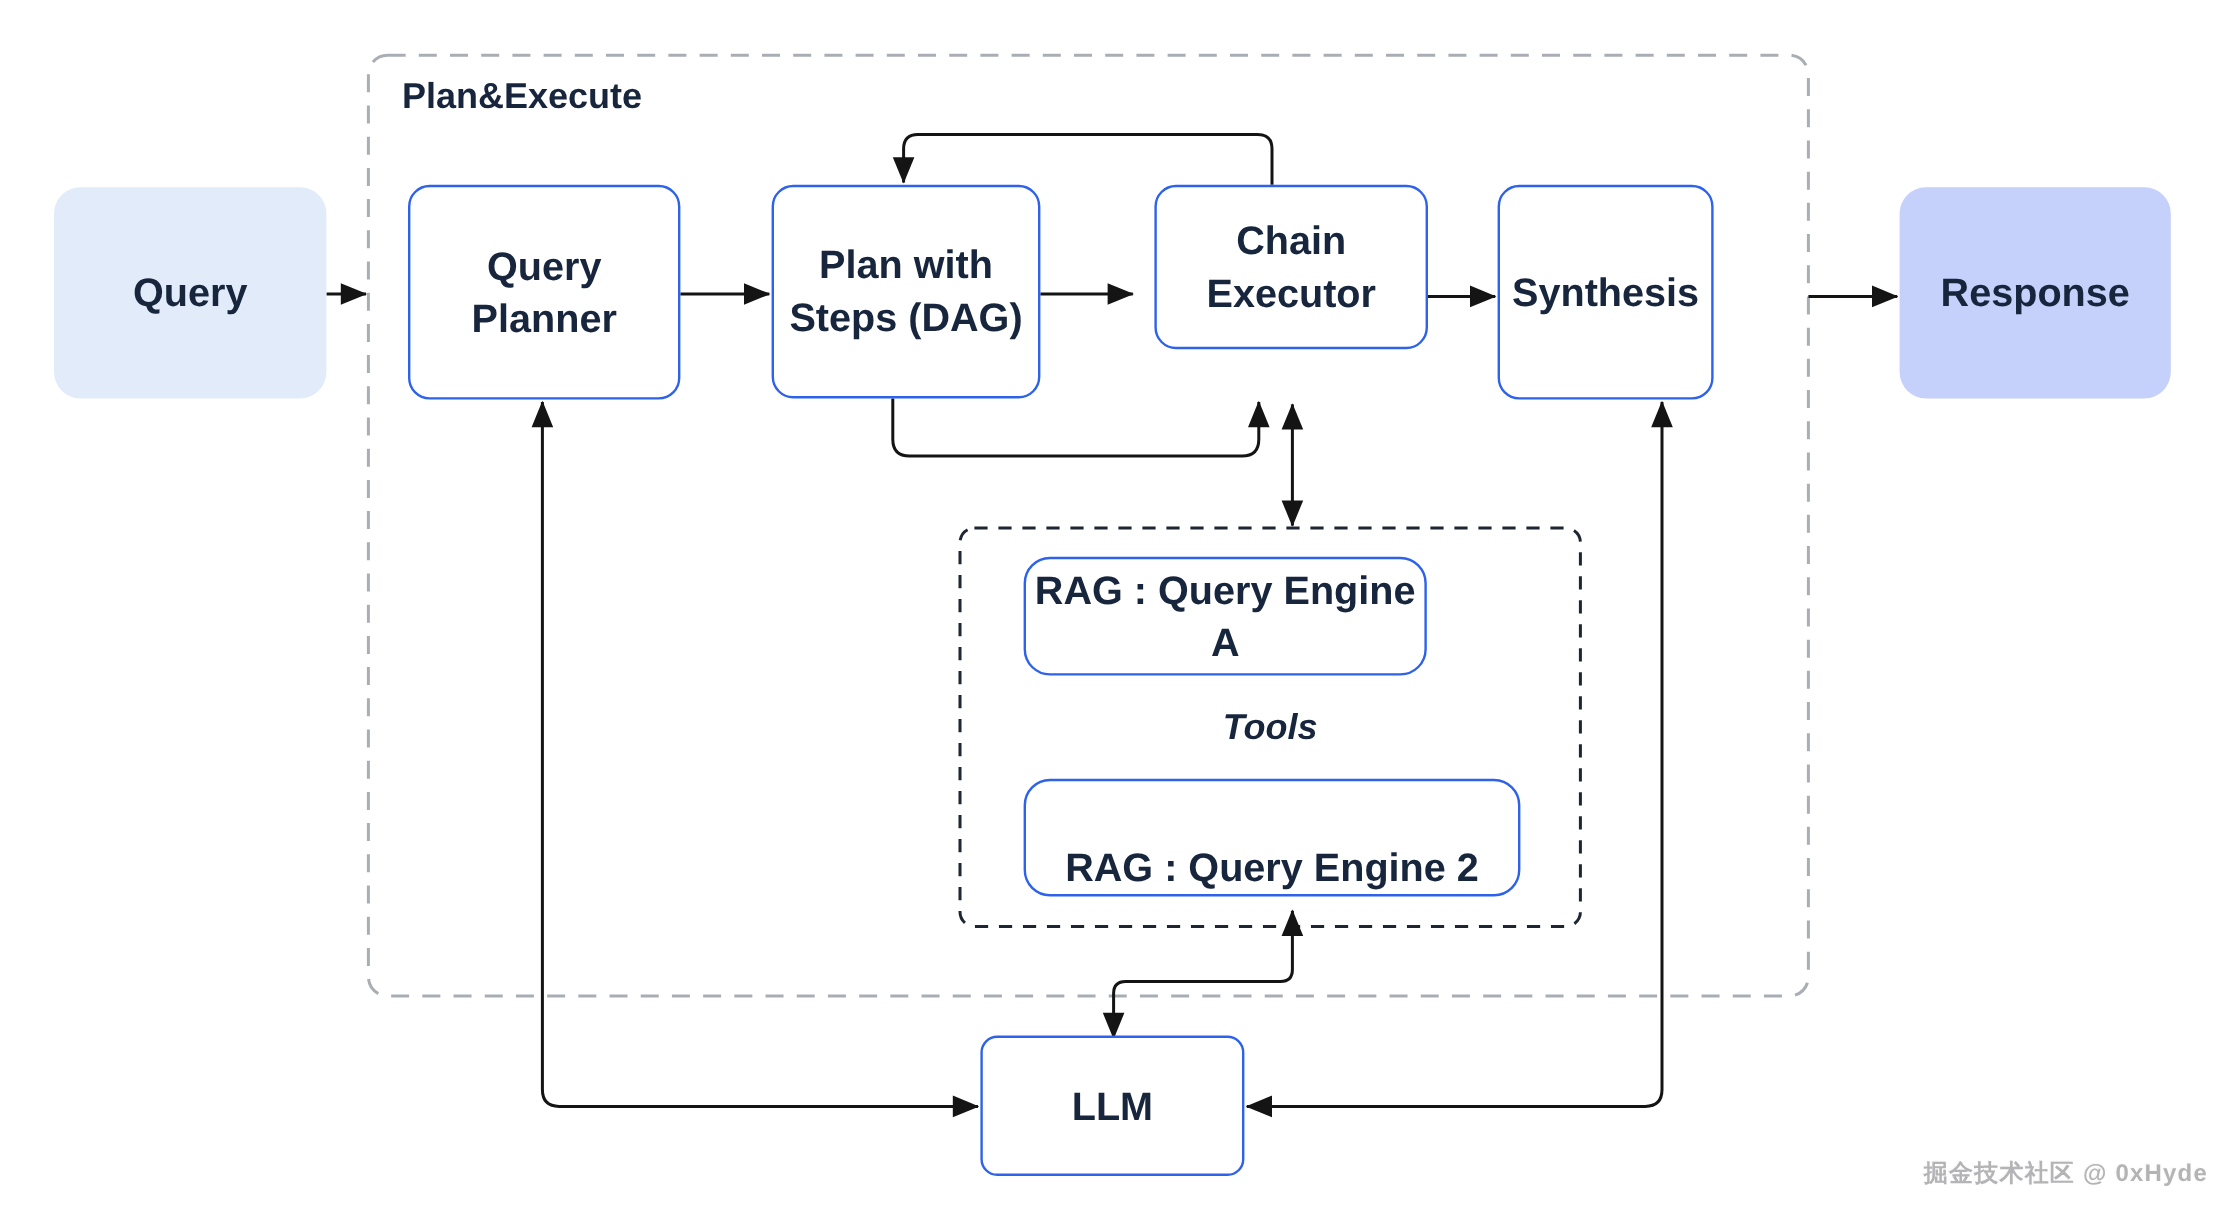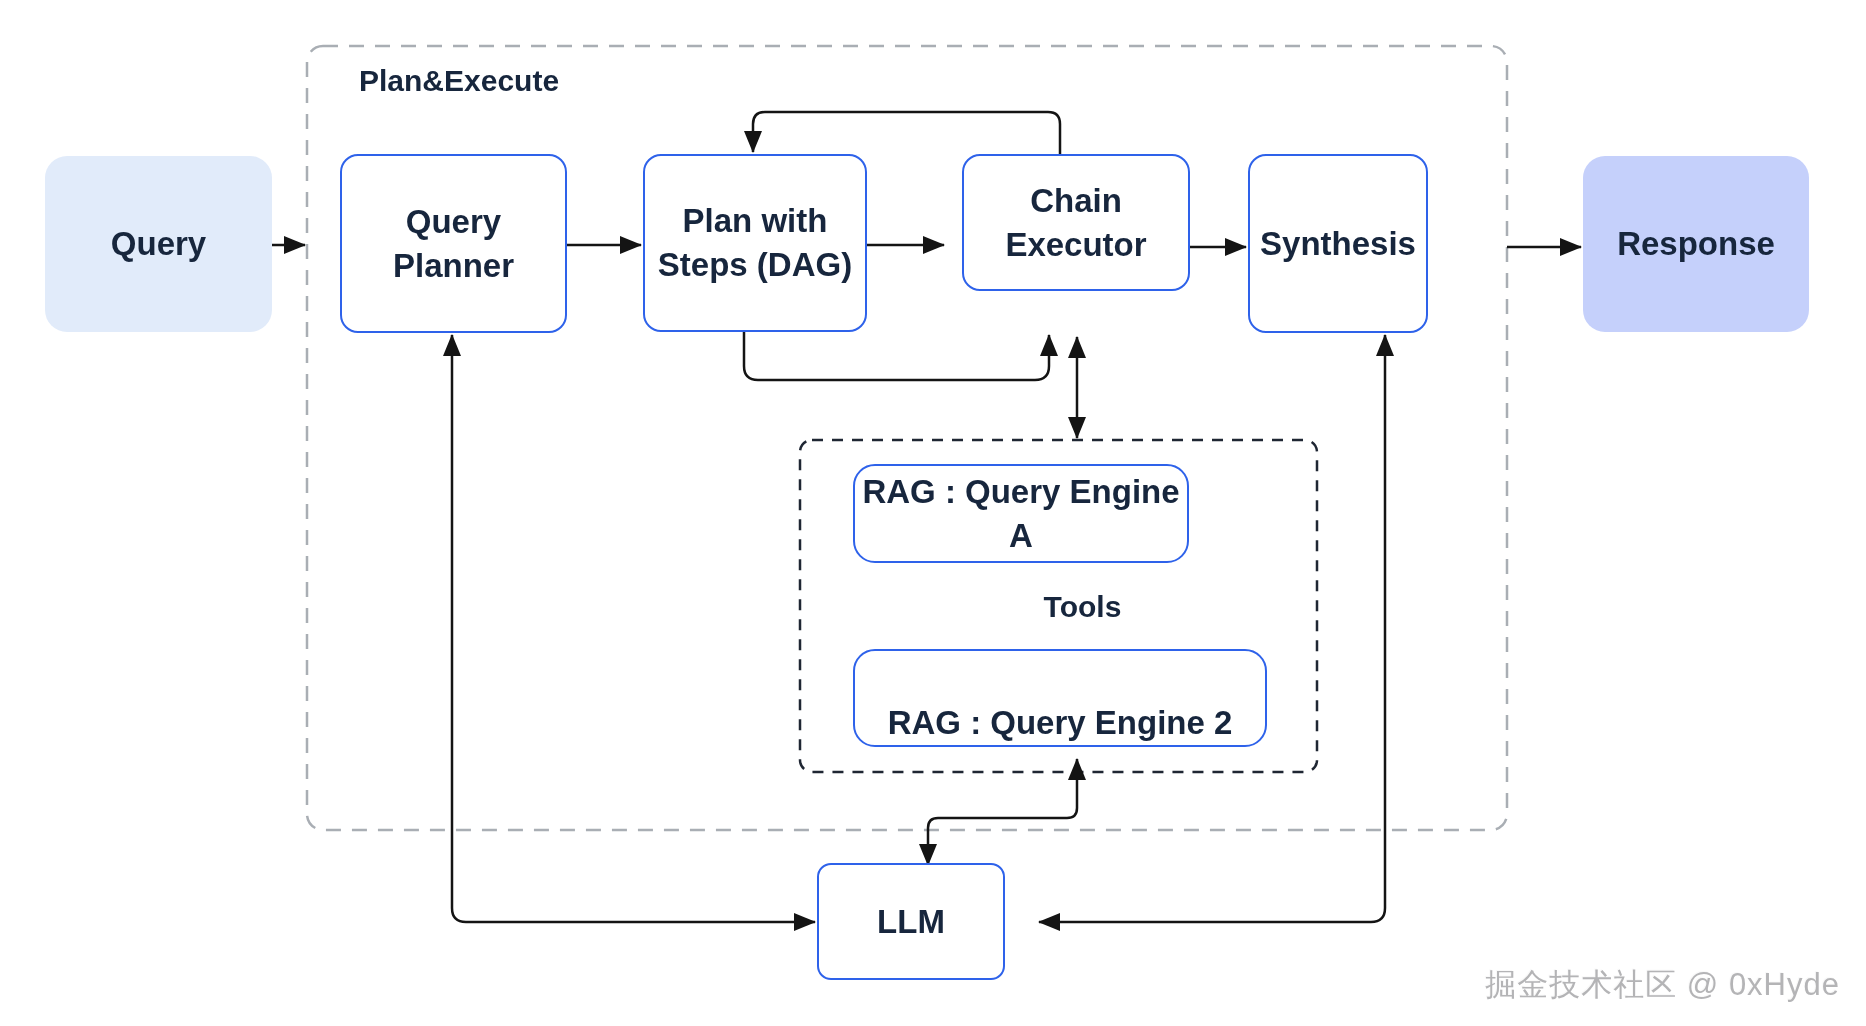--- a/index.html
+++ b/index.html
@@ -16,28 +16,28 @@
   .node.white{background:#ffffff;border:2.5px solid var(--node-border-blue,#2e62ea);border-radius:18px;}
   .node.soft{border:none;border-radius:22px;}
   #node-query{left:45px;top:156px;width:227px;height:176px;background:var(--query-fill,#e1ebfa);}
   #node-query-planner{left:340px;top:154px;width:227px;height:179px;}
   #node-plan-with-steps{left:643px;top:154px;width:224px;height:178px;align-items:center;}
   #node-chain-executor{left:946px;top:154px;width:228px;height:137px;margin-left:16px;}
   #node-synthesis{left:1248px;top:154px;width:180px;height:179px;}
   #node-response{left:1583px;top:156px;width:226px;height:176px;background:var(--response-fill,#c5d0fb);}
   #node-rag-a{left:853px;top:464px;width:336px;height:99px;border-radius:22px;}
   #node-rag-2{left:853px;top:649px;width:414px;height:98px;border-radius:22px;align-items:flex-end;}
-  #node-llm{left:817px;top:863px;width:188px;height:117px;border-radius:14px;}
+  #node-llm{left:817px;top:863px;width:220px;height:117px;border-radius:14px;}
   .container-label{
-    position:absolute;z-index:2;font-weight:700;color:var(--text-dark,#17263d);margin-left:24px;
+    position:absolute;z-index:2;font-weight:700;color:var(--text-dark,#17263d);
   }
   #label-plan-execute{left:335px;top:64px;font-size:30px;}
-  #label-tools{left:800px;top:590px;width:517px;text-align:center;font-size:30px;}
+  #label-tools{left:800px;top:590px;width:517px;text-align:center;font-size:30px;font-style:italic;}
   #watermark{
-    position:absolute;right:26px;top:964px;z-index:3;font-size:31px;font-weight:400;
+    position:absolute;right:26px;top:964px;z-index:3;font-size:20px;font-weight:700;
     color:var(--watermark-gray,#b4b4b6);text-shadow:1px 1px 0 #ffffff,-1px -1px 0 #9e9e9e10;
     letter-spacing:1px;
   }
 </style>
 </head>
 <body>
 
 <div id="stage">
 
   <svg id="wires" width="1866" height="1026" viewBox="0 0 1866 1026">

